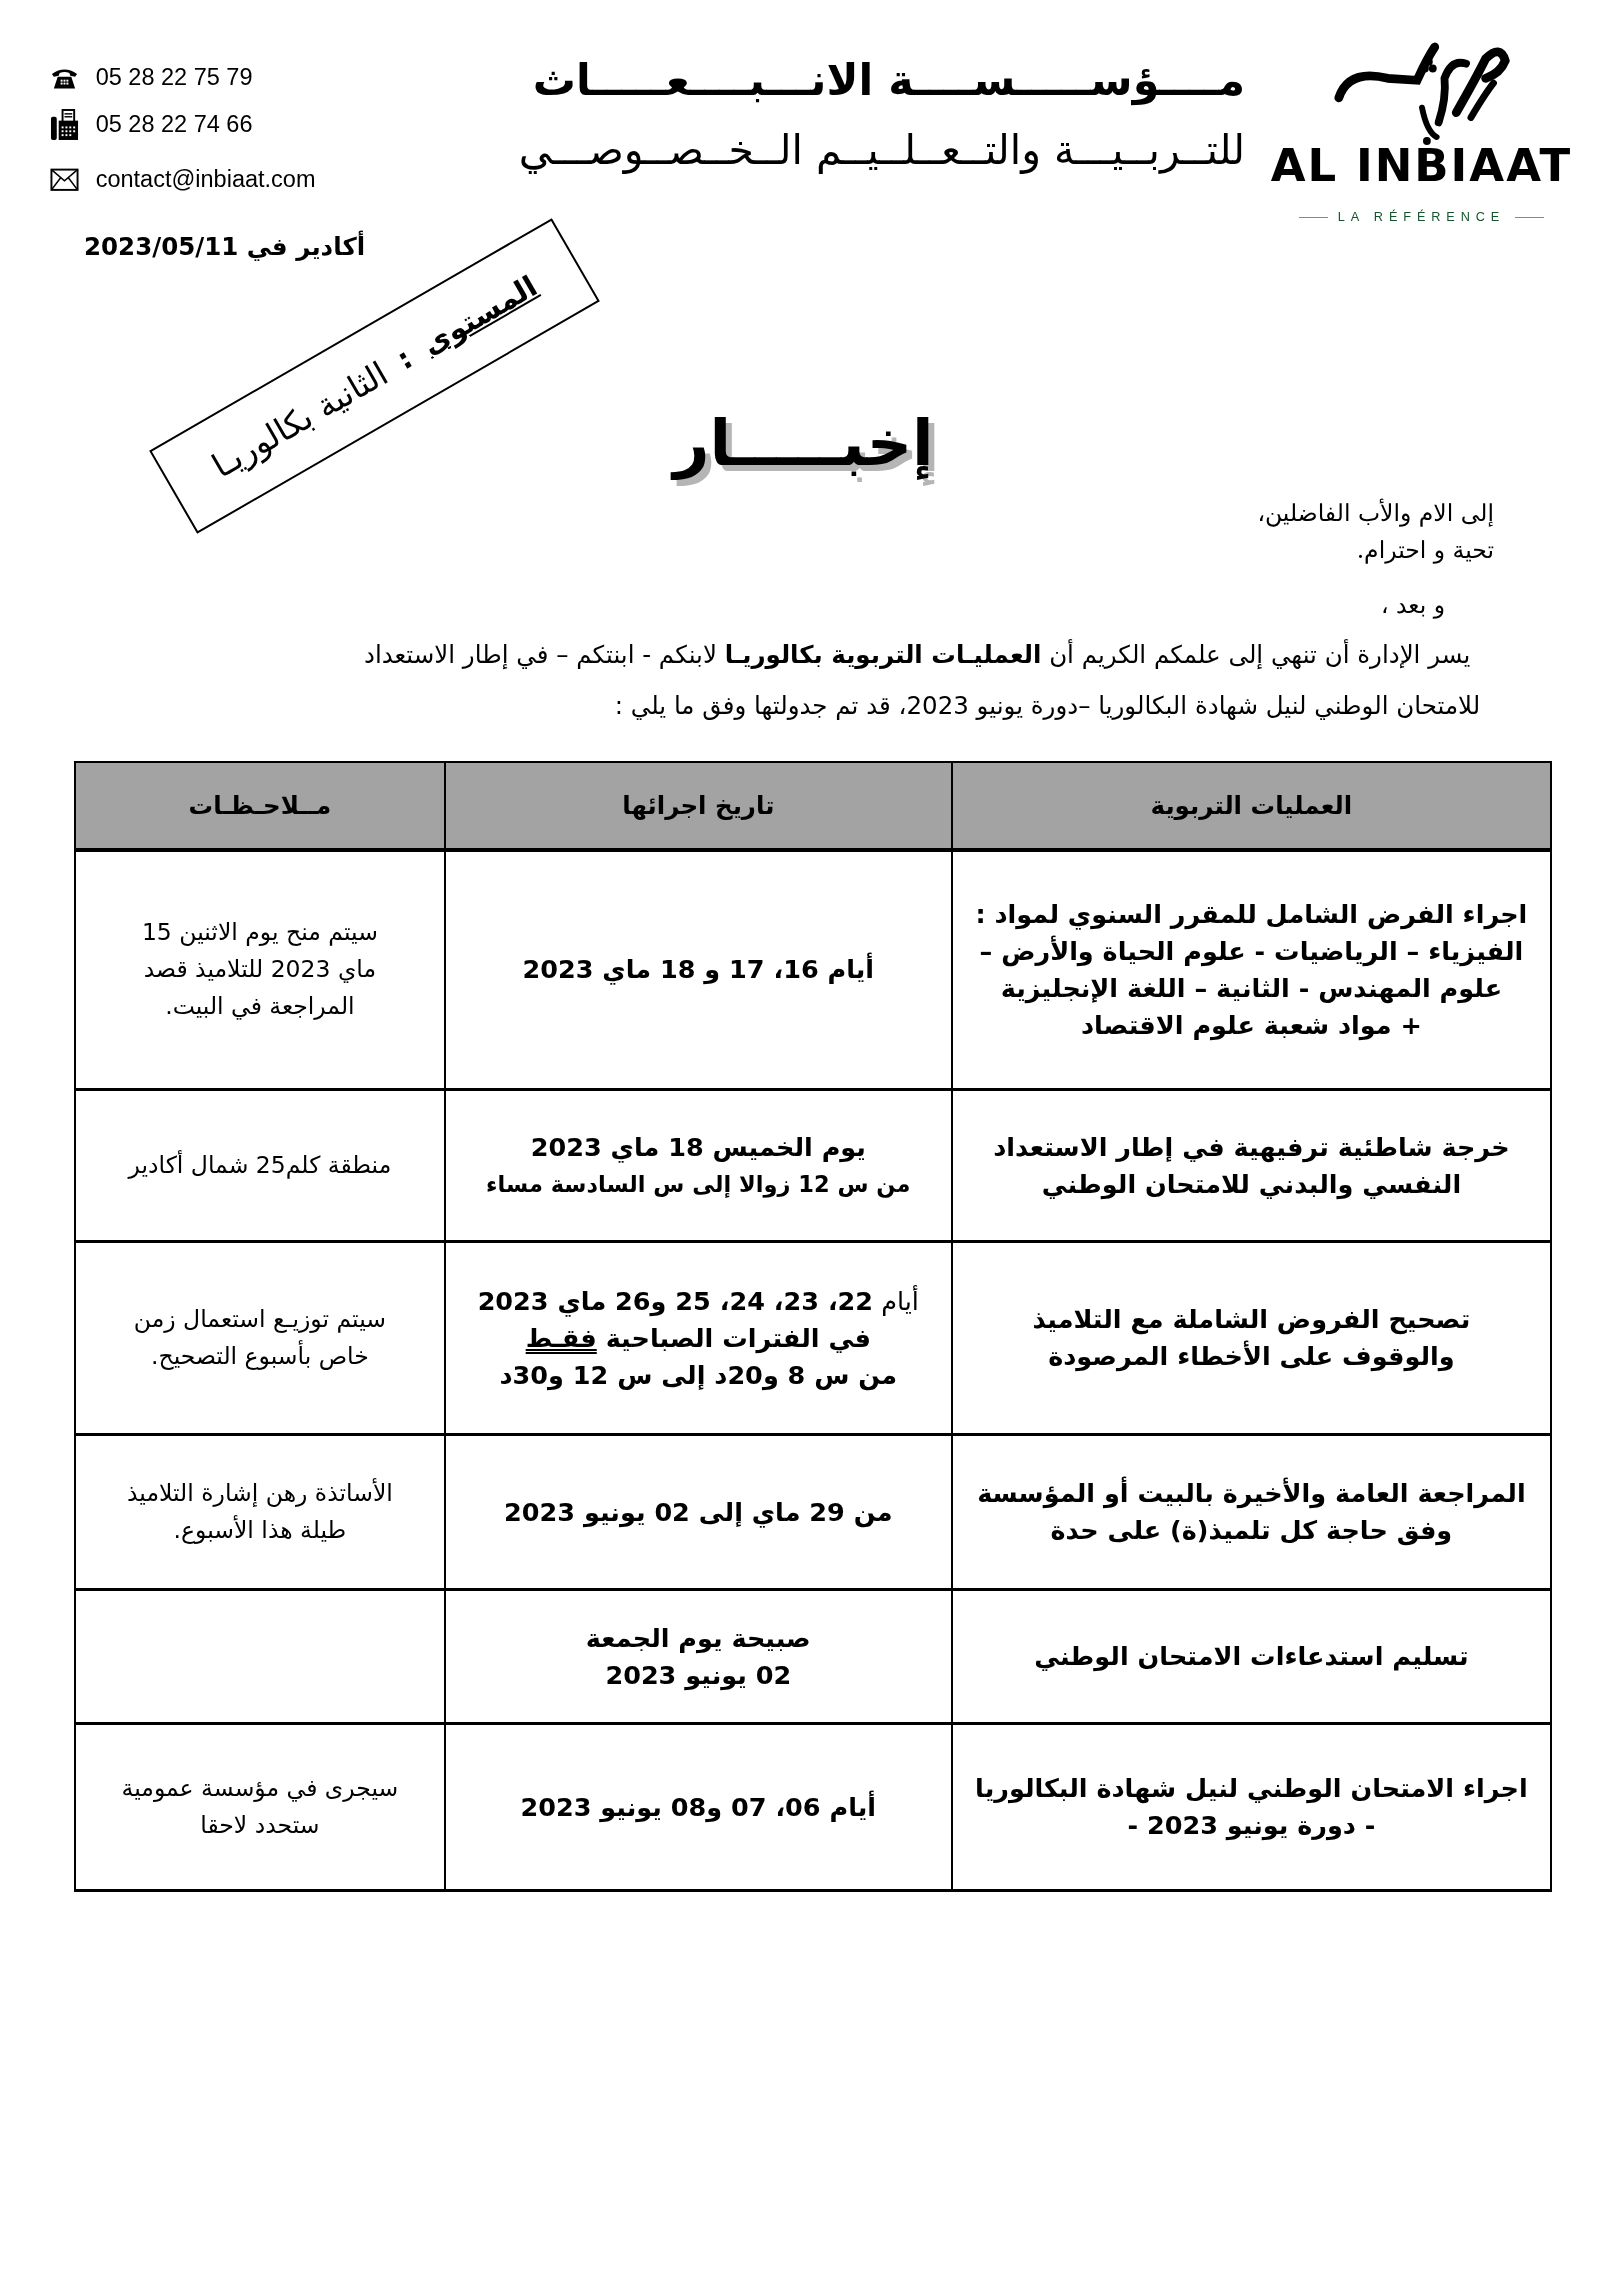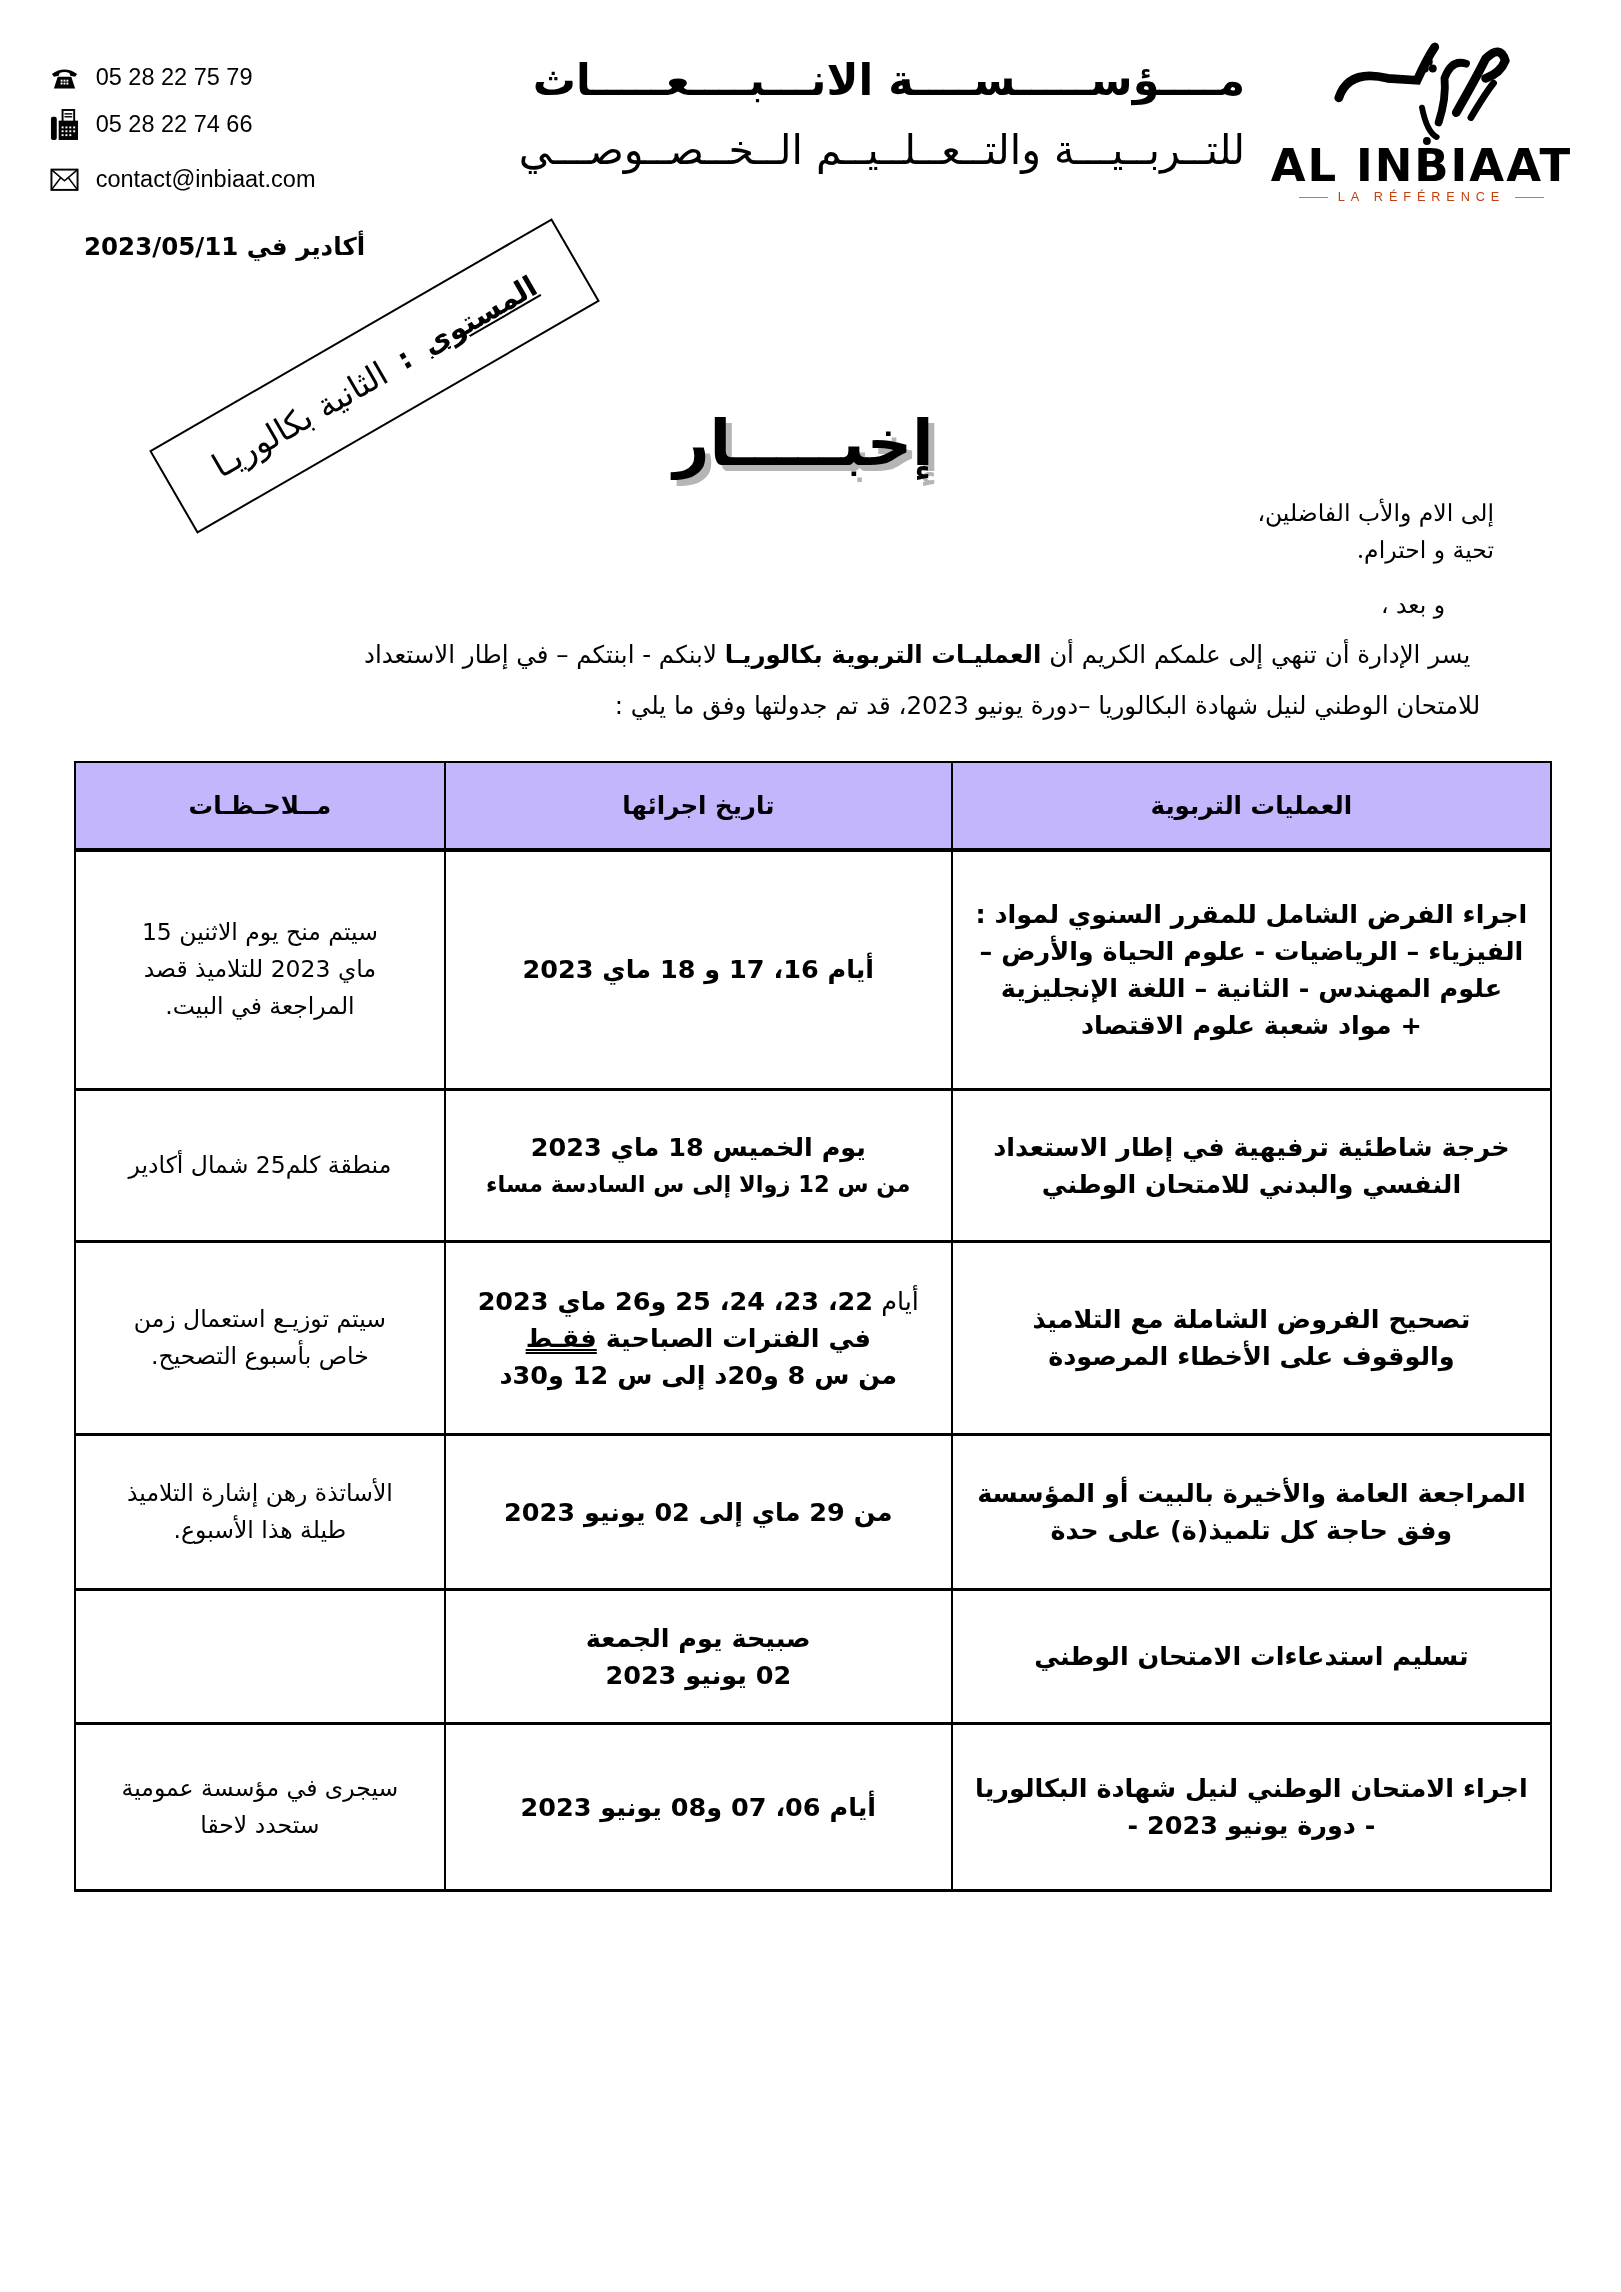--- a/index.html
+++ b/index.html
@@ -16,21 +16,21 @@
 
     
     .org-title { position: absolute; left: 412px; top: 51px; width: 833px; text-align: right; direction: rtl; }
     .org-name { font-family: "DejaVu Sans", sans-serif; font-weight: bold; font-size: 43px; letter-spacing: 2px; line-height: 59px; }
     .org-sub { font-family: "DejaVu Sans", sans-serif; font-size: 41px; letter-spacing: 2.9px; line-height: 69px; margin-top: 5.9px; }
 
     
     .logo { position: absolute; left: 1240px; top: 39px; width: 363px; height: 196px; text-align: center; }
     .logo svg { display: block; margin: 0 auto; }
     .logo-name { font-family: "DejaVu Sans", sans-serif; font-weight: bold; font-size: 45px; letter-spacing: 2px; line-height: 49px; margin-top: -5.9px; }
-    .logo-tag { display: flex; align-items: center; justify-content: center; gap: 9.8px; font-family: "Liberation Sans", sans-serif; font-size: 12.7px; letter-spacing: 5.9px; color: #c2410c; margin-top: 0; }
+    .logo-tag { display: flex; align-items: center; justify-content: center; gap: 9.8px; font-family: "Liberation Sans", sans-serif; font-size: 12.7px; letter-spacing: 5.9px; color: #14532d; margin-top: 20px; }
     .logo-tag .rule { width: 29px; height: 1px; background: #888; }
 
     
     .level-stamp { position: absolute; left: 142px; top: 328px; width: 461px; height: 92px; border: 2px solid #000; transform: rotate(-30deg); transform-origin: center; display: flex; align-items: center; justify-content: center; direction: rtl; background: #fff; }
     .level-stamp .lbl { font-family: "DejaVu Sans", sans-serif; font-weight: bold; font-size: 29px; text-decoration: underline; }
     .level-stamp .colon { font-size: 29px; font-weight: bold; margin: 0 17.6px; }
     .level-stamp .val { font-family: "DejaVu Sans", sans-serif; font-size: 33px; }
 
     
     .ann-title { position: absolute; left: 627px; top: 407px; width: 353px; text-align: center; font-family: "DejaVu Sans", sans-serif; font-weight: bold; font-size: 63px; direction: rtl; text-shadow: 5.9px 5.9px 0 #b5b5b5; }
@@ -39,21 +39,21 @@
     .greeting { position: absolute; right: 127px; top: 495px; width: 588px; direction: rtl; text-align: right; font-family: "DejaVu Serif", serif; font-size: 23.5px; line-height: 37px; }
     .greeting .l3 { margin-top: 17.6px; margin-right: 49px; }
     .intro { position: absolute; left: 118px; top: 629px; width: 1372px; direction: rtl; text-align: right; font-family: "DejaVu Sans", sans-serif; font-size: 24.5px; line-height: 51px; }
     .intro .line1 { padding-right: 19.6px; }
     .intro .line2 { padding-right: 9.8px; }
     .intro b { font-weight: bold; }
 
     
     .sched { position: absolute; left: 74px; top: 761px; width: 1478px; border-collapse: collapse; direction: rtl; table-layout: fixed; }
     .sched th, .sched td { border: 2.9px solid #000; text-align: center; vertical-align: middle; padding: 7.8px 13.7px; }
-    .sched thead th { background: #c4b5fd; height: 69px; font-family: "DejaVu Sans", sans-serif; font-weight: bold; font-size: 24.5px; }
+    .sched thead th { background: #a3a3a3; height: 69px; font-family: "DejaVu Sans", sans-serif; font-weight: bold; font-size: 24.5px; }
     .sched thead tr { border-bottom: 4.9px solid #000; }
     .sched tbody tr { border-bottom: 3.9px solid #000; }
     .sched td { font-family: "DejaVu Sans", sans-serif; font-size: 24.5px; line-height: 37px; }
     .sched td.op { font-weight: bold; font-size: 25.5px; }
     .sched td.date { font-weight: bold; font-size: 25.5px; }
     .sched td.note { font-weight: normal; font-size: 23.5px; }
     .sched .col-op { width: 598px; }
     .sched .col-date { width: 506px; }
     .sched .col-note { width: 369px; }
     .u2 { text-decoration: underline double; }

